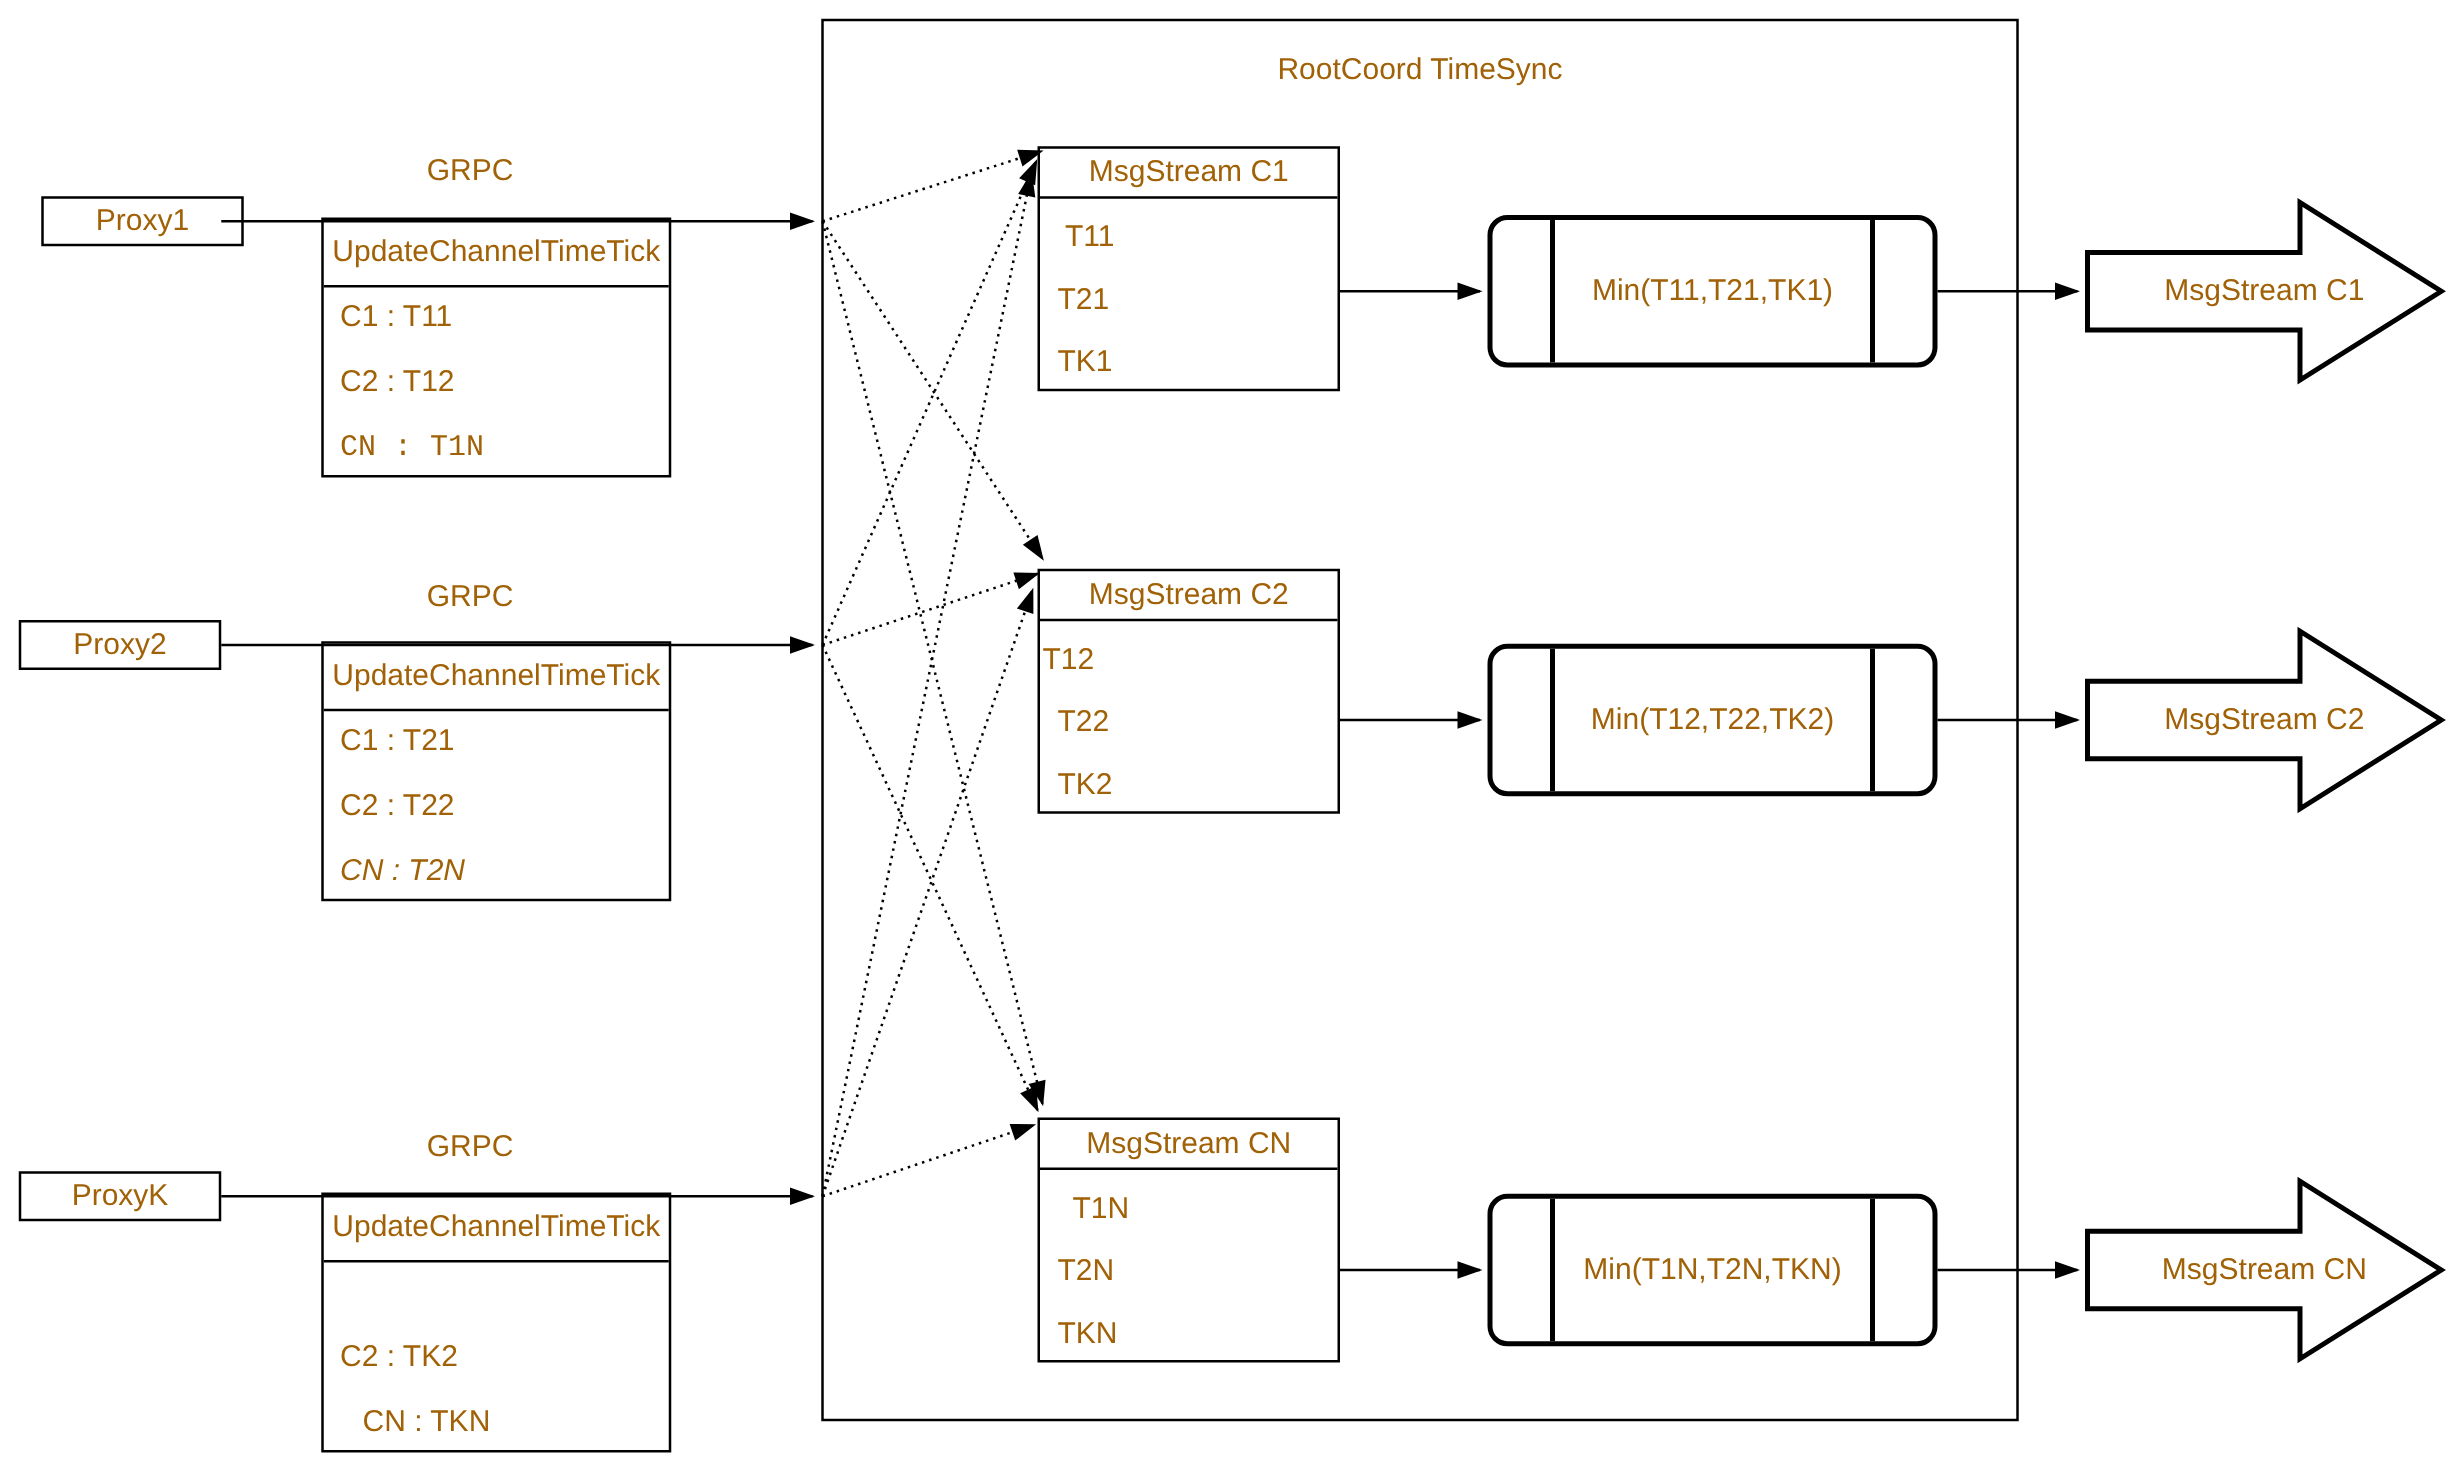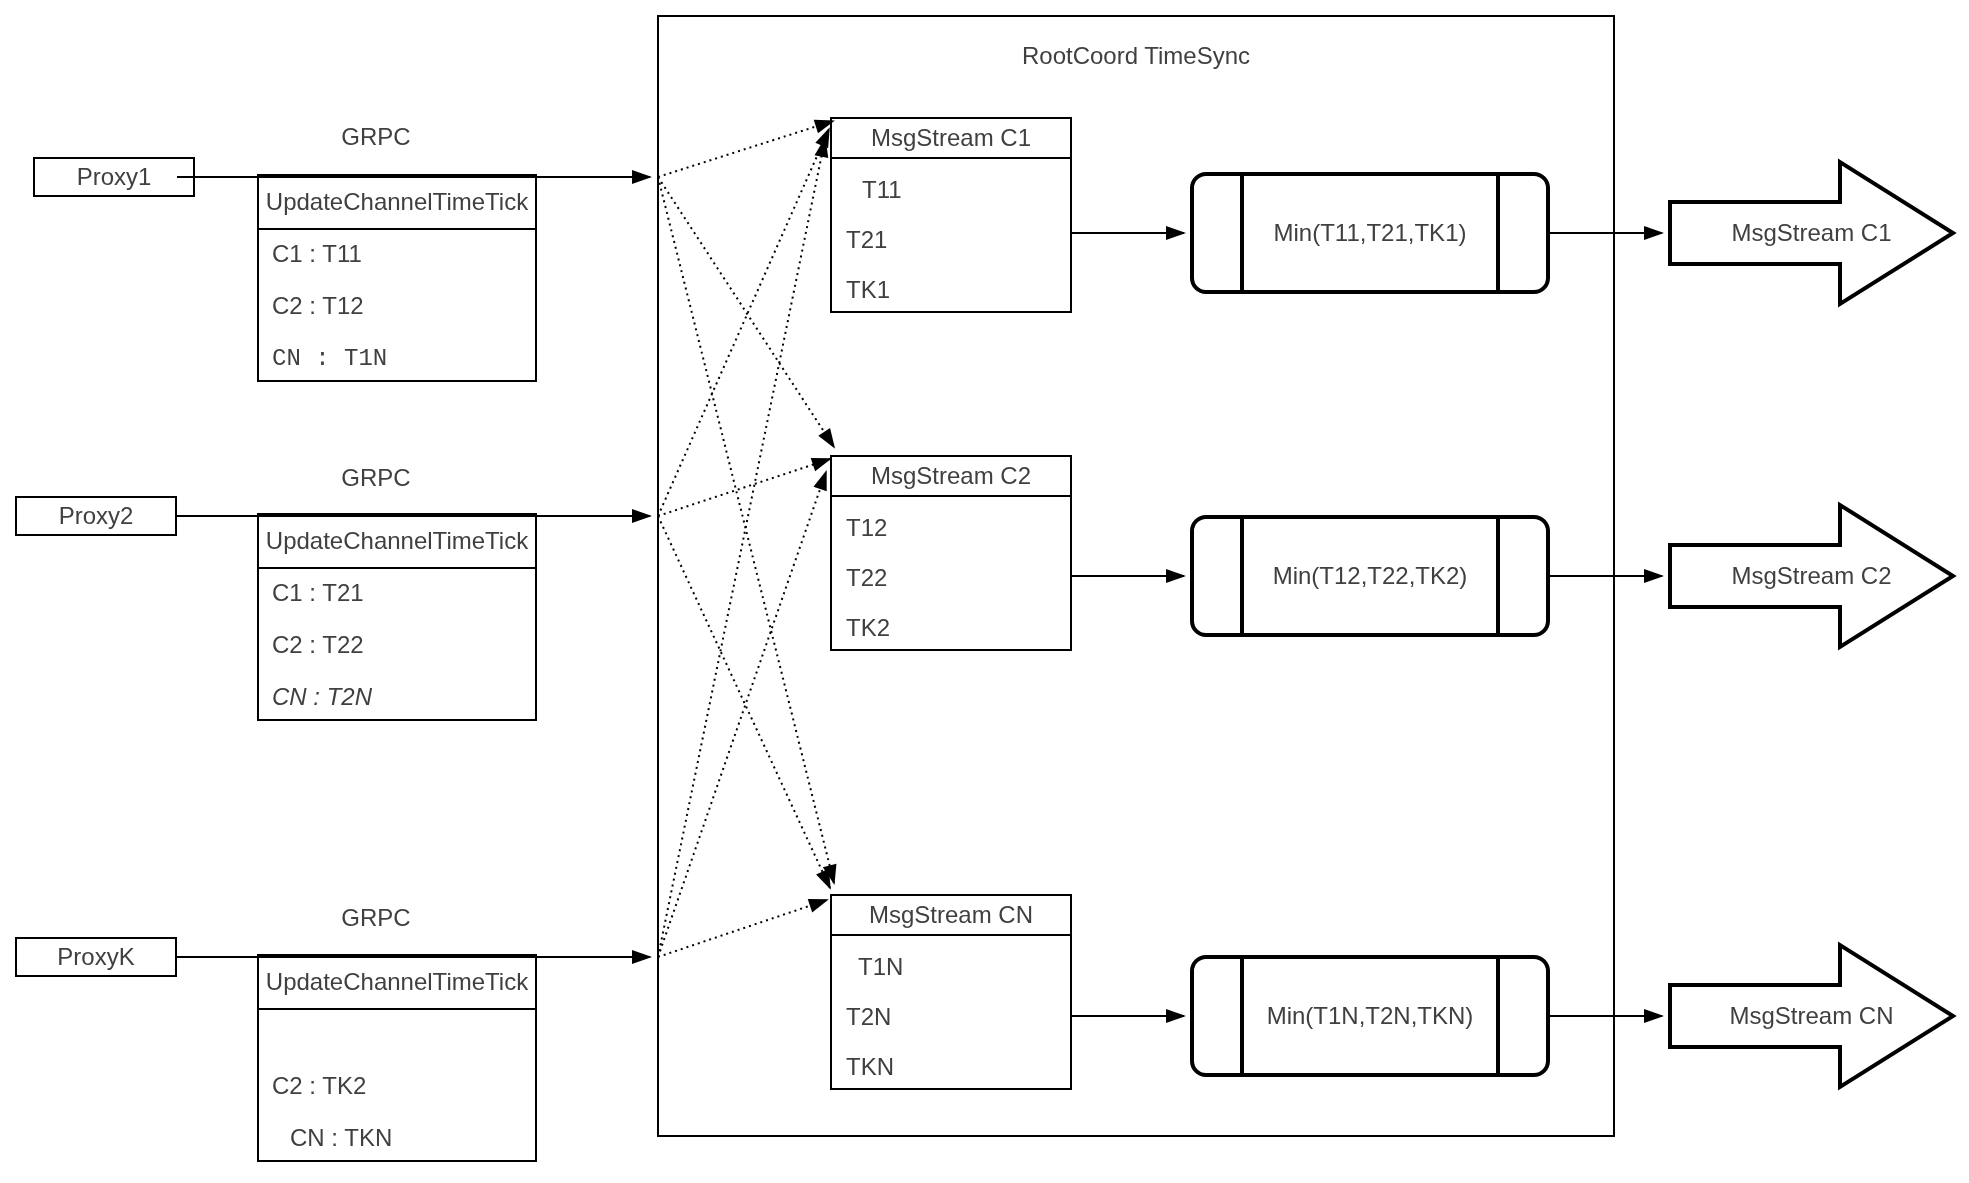--- a/index.html
+++ b/index.html
@@ -1,17 +1,17 @@
 <!DOCTYPE html>
 <html><head>
 <meta charset="utf-8">
 <style>
   html,body{margin:0;padding:0;background:#fff;}
   #canvas{position:relative;width:1969px;height:1183px;background:#fff;overflow:hidden;
-          font-family:"Liberation Sans",sans-serif;color:#404040;}
+          font-family:"Liberation Sans",sans-serif;color:#a16207;}
   .abs{position:absolute;box-sizing:border-box;}
   .box{border:2px solid #000;background:#fff;}
   .lbl{display:flex;align-items:center;justify-content:center;text-align:center;
        font-size:24px;line-height:1.1;white-space:nowrap;}
   .tbl{border:2px solid #000;background:#fff;}
   .tbl-header{position:absolute;left:0;right:0;top:0;border-bottom:2px solid #000;
               display:flex;align-items:center;justify-content:center;font-size:24px;white-space:nowrap;}
   .tbl-row{position:absolute;left:0;right:0;display:flex;align-items:center;
            font-size:24px;white-space:nowrap;}
   .minbox{border:4px solid #000;border-radius:16px;background:#fff;}
@@ -51,28 +51,28 @@
   <div class="abs box lbl shape" style="left:15px;top:937px;width:162px;height:40px;">ProxyK</div>
   <div class="abs lbl shape" style="left:306px;top:903px;width:140px;height:30px;">GRPC</div>
   <div class="abs tbl shape" style="left:257px;top:954px;width:280px;height:208px;">
     <div class="tbl-header" style="height:52px;">UpdateChannelTimeTick</div>
     <div class="tbl-row" style="top:104px;height:52px;padding-left:13px;">C2 : TK2</div>
     <div class="tbl-row" style="top:156px;height:52px;padding-left:31px;">CN : TKN</div>
   </div>
 
   <div class="abs tbl shape" style="left:830px;top:117px;width:242px;height:196px;">
     <div class="tbl-header" style="height:38px;">MsgStream C1</div>
-    <div class="tbl-row" style="top:46px;height:50px;padding-left:30px;">T11</div>
+    <div class="tbl-row" style="top:46px;height:50px;padding-left:20px;">T11</div>
     <div class="tbl-row" style="top:96px;height:50px;padding-left:14px;">T21</div>
     <div class="tbl-row" style="top:146px;height:50px;padding-left:14px;">TK1</div>
   </div>
 
   <div class="abs tbl shape" style="left:830px;top:455px;width:242px;height:196px;">
     <div class="tbl-header" style="height:38px;">MsgStream C2</div>
-    <div class="tbl-row" style="top:46px;height:50px;padding-left:14px;">T12</div>
+    <div class="tbl-row" style="top:46px;height:50px;padding-left:2px;">T12</div>
     <div class="tbl-row" style="top:96px;height:50px;padding-left:14px;">T22</div>
     <div class="tbl-row" style="top:146px;height:50px;padding-left:14px;">TK2</div>
   </div>
 
   <div class="abs tbl shape" style="left:830px;top:894px;width:242px;height:196px;">
     <div class="tbl-header" style="height:38px;">MsgStream CN</div>
     <div class="tbl-row" style="top:46px;height:50px;padding-left:26px;">T1N</div>
     <div class="tbl-row" style="top:96px;height:50px;padding-left:14px;">T2N</div>
     <div class="tbl-row" style="top:146px;height:50px;padding-left:14px;">TKN</div>
   </div>

